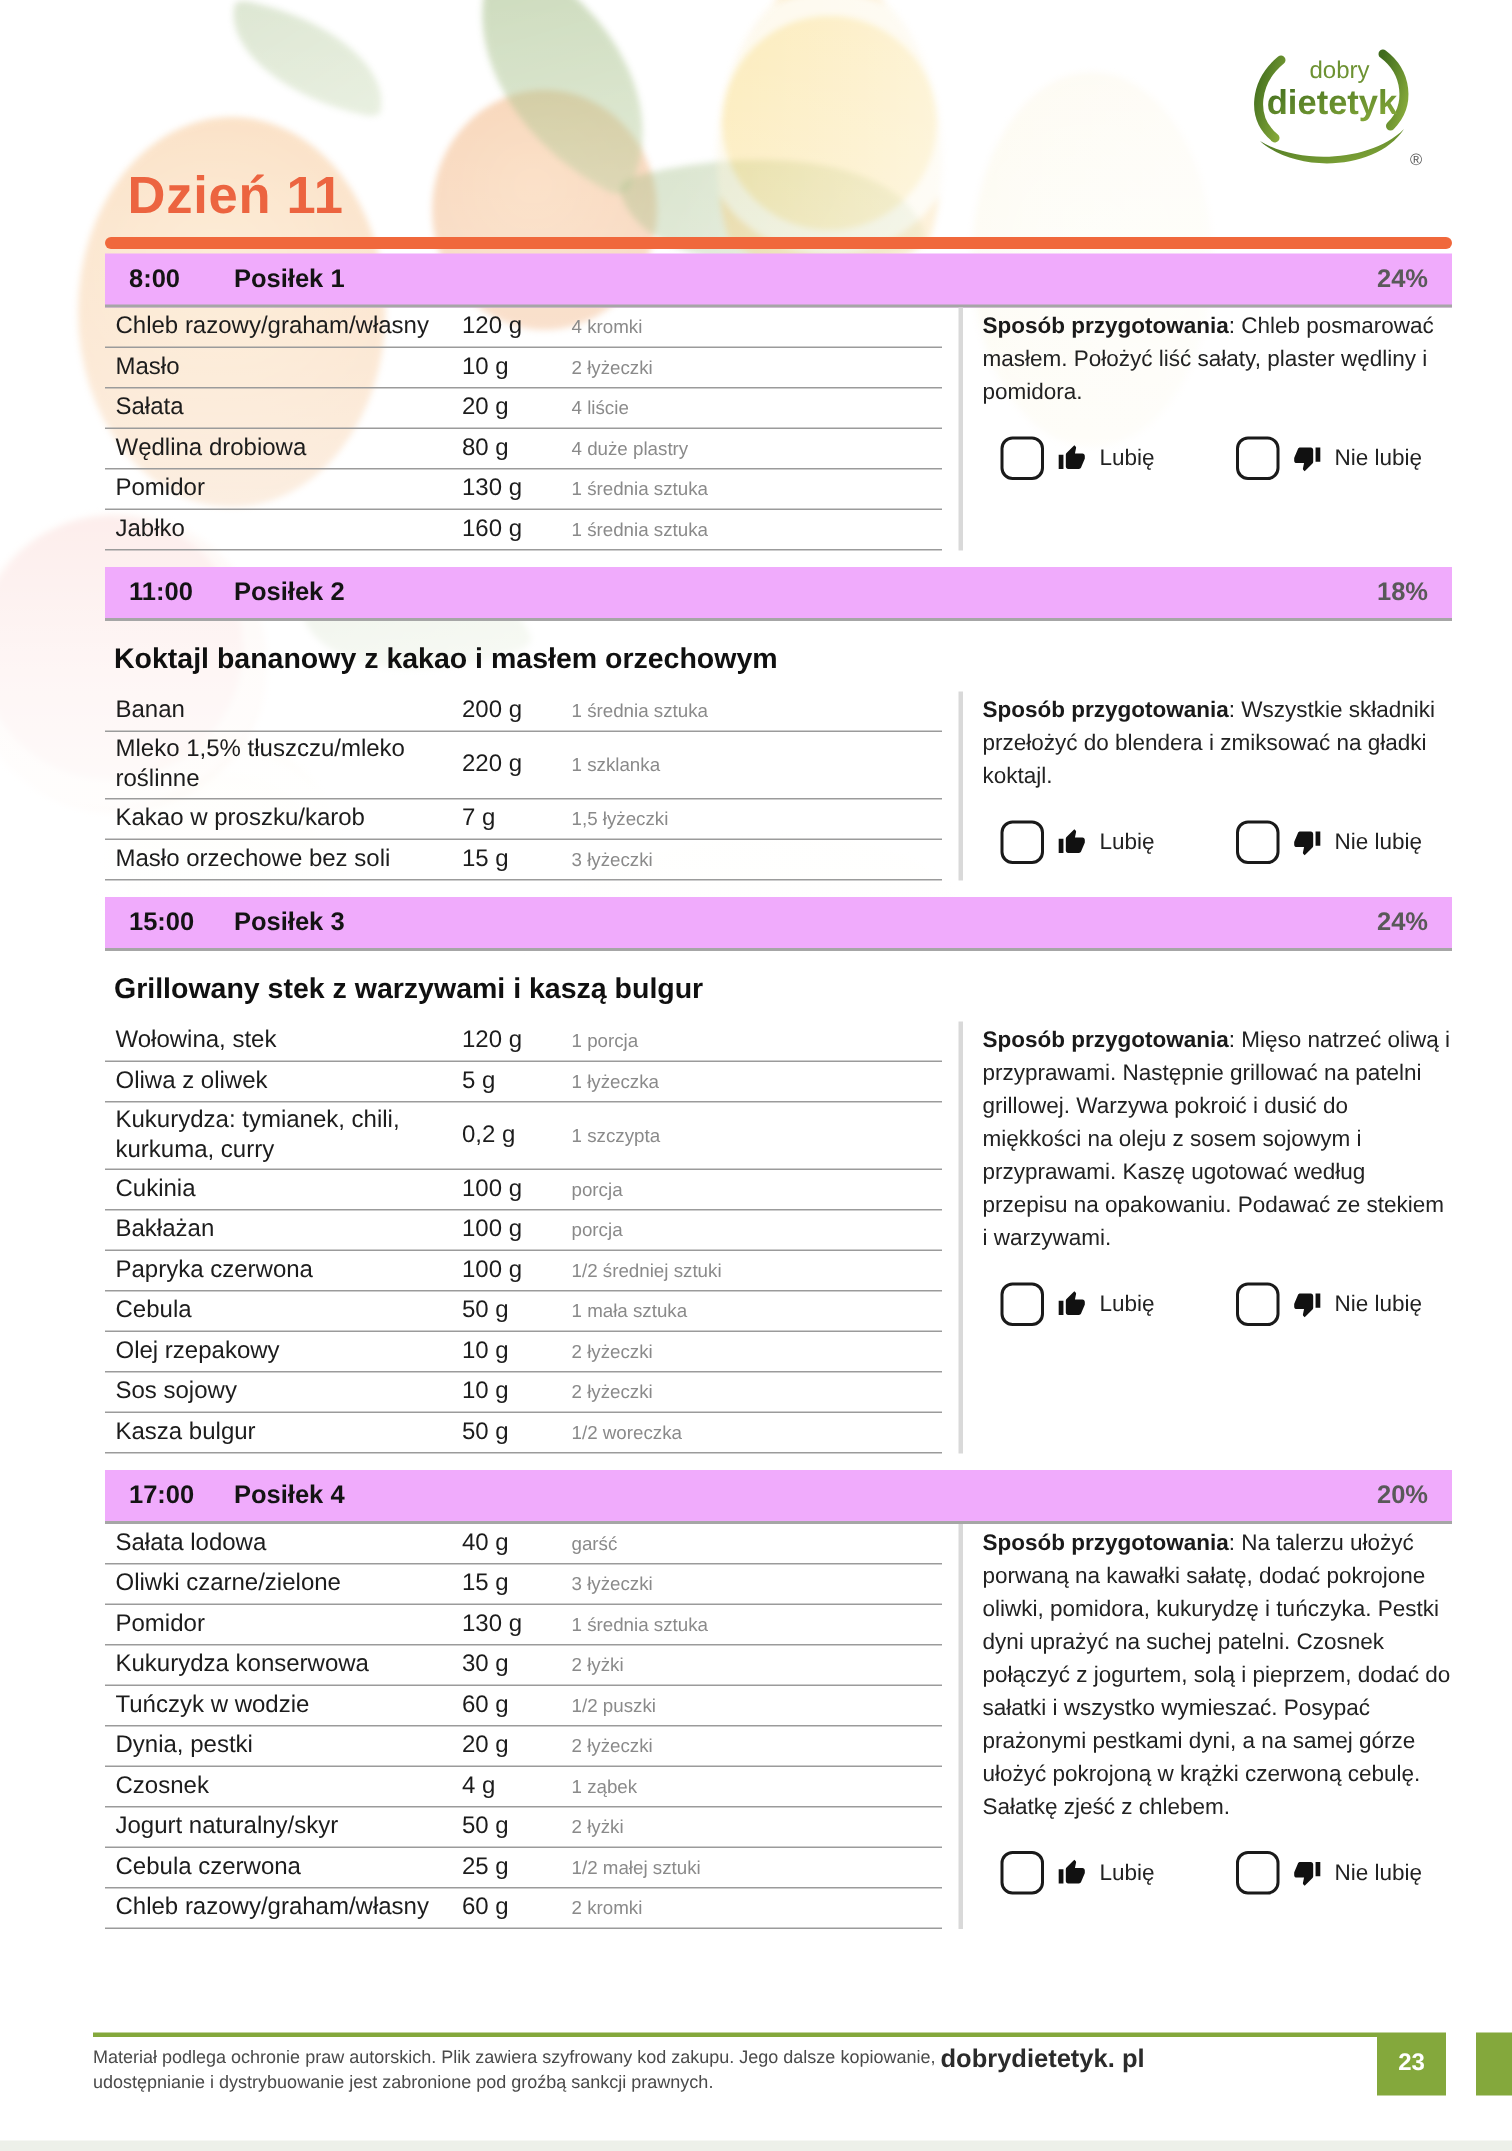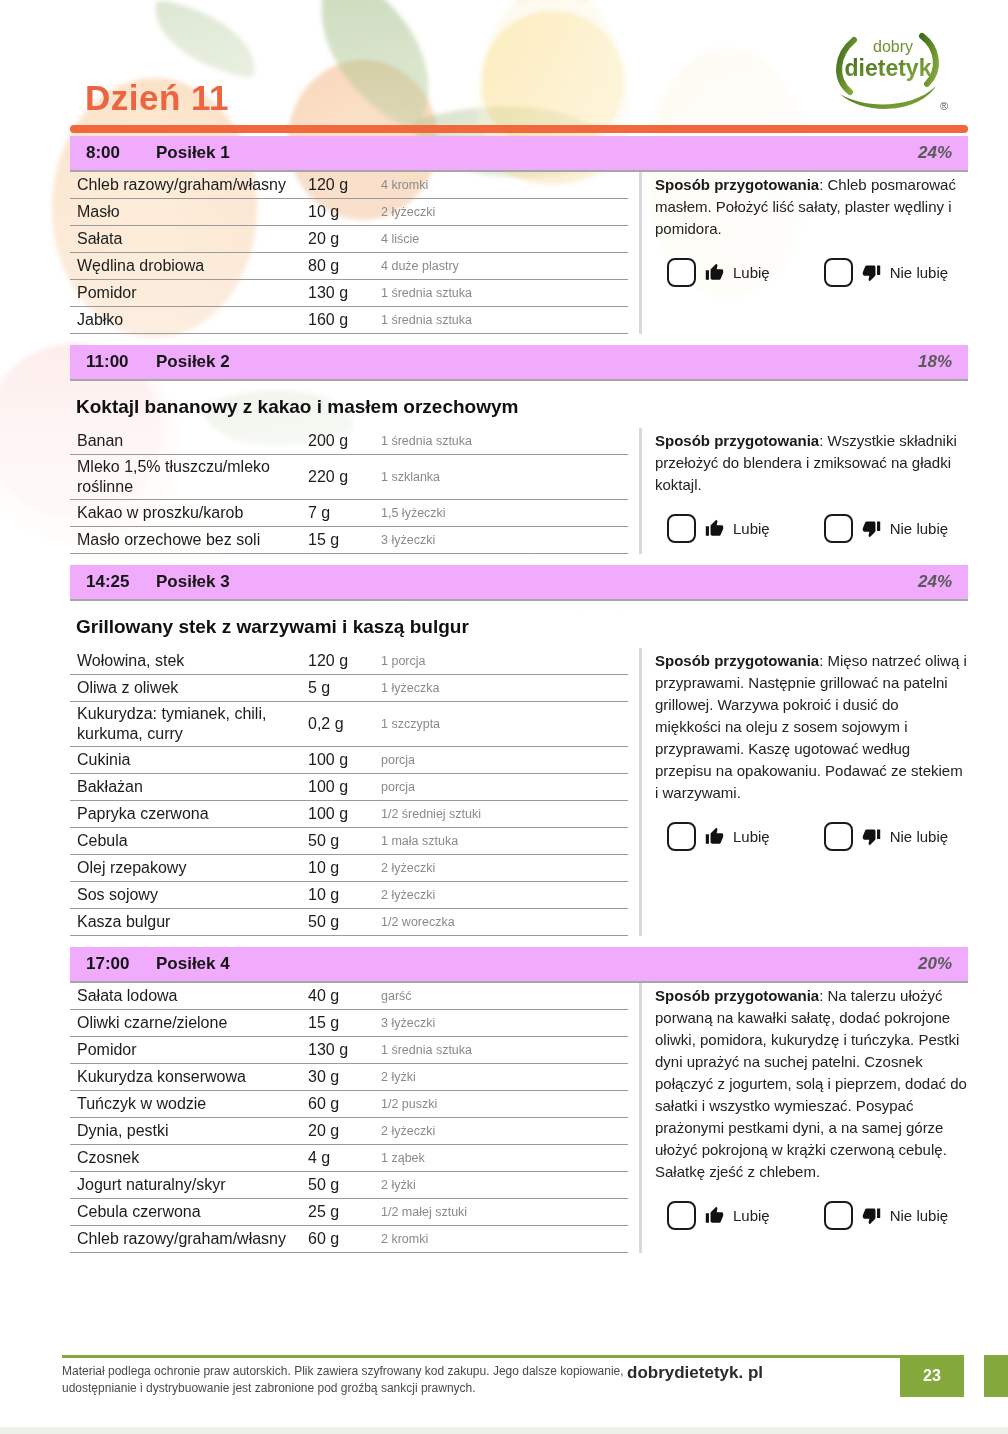--- a/index.html
+++ b/index.html
@@ -32,49 +32,49 @@
   .leaf2{left:420px;top:96px;width:190px;height:92px;transform:rotate(-14deg);opacity:.4;}
   .leaf3{left:208px;top:382px;width:140px;height:72px;transform:rotate(-18deg);opacity:.4;}
   .leaf4{left:150px;top:10px;width:110px;height:58px;transform:rotate(12deg);opacity:.3;}
   .leaf5{left:158px;top:782px;width:112px;height:58px;transform:rotate(32deg);opacity:.22;}
   .bg-fade-v{position:absolute;inset:0;
     background:linear-gradient(180deg,rgba(255,255,255,.06) 0%,rgba(255,255,255,.42) 32%,rgba(255,255,255,.8) 58%,#fff 82%);}
   .bg-fade-h{position:absolute;inset:0;
     background:linear-gradient(90deg,rgba(255,255,255,0) 45%,rgba(255,255,255,.55) 68%,rgba(255,255,255,.8) 85%);}
   
   .logo-wrap{position:absolute;top:28px;right:58px;width:126px;height:96px;text-align:center;}
-  .content{position:relative;margin:0 40px 0 70px;padding-top:78px;}
+  .content{position:relative;margin:0 40px 0 70px;padding-top:111px;}
   h1.page-title{margin:0 0 0 15px;font-size:35px;font-weight:700;color:#ec6440;letter-spacing:.5px;}
   .orange-bar{height:8px;background:#f0683c;border-radius:4px;margin:7px 0 3px 0;}
   
   .meal{margin-bottom:11px;}
   .meal-header{height:34px;display:flex;align-items:center;background:#f0abfc;
     border-bottom:2px solid #a6a6a6;padding:0 16px;font-size:17px;font-weight:700;color:#141414;}
   .meal-time{width:70px;}
-  .meal-pct{margin-left:auto;color:#595959;font-style:italic;}
+  .meal-pct{margin-left:auto;color:#595959;}
   .meal-title{font-size:19px;font-weight:700;color:#101010;margin:15px 0 10px 6px;}
   .meal-body{display:flex;align-items:stretch;}
   .ingredients{width:558px;flex:none;}
   .ing-row{display:flex;align-items:center;border-bottom:1px solid #9b9b9b;padding:2px 0 2px 7px;min-height:22px;}
   .ing-name{width:231px;font-size:16px;line-height:1.25;color:#1c1c1c;}
   .ing-amount{width:73px;font-size:16px;color:#1c1c1c;}
   .ing-measure{width:103px;font-size:12.5px;line-height:1.3;color:#8a8a8a;}
   .v-divider{width:3px;background:#d9d9d9;margin-left:11px;flex:none;}
   .prep{flex:1;padding-left:13px;padding-top:2px;}
   .prep-text{margin:0;font-size:15px;line-height:1.47;color:#222;}
   .prep-text b{color:#1a1a1a;}
   .likes{display:flex;gap:54px;margin-top:18px;padding-left:12px;}
   .like-group{display:flex;align-items:center;gap:9px;font-size:15px;color:#222;}
   .checkbox{width:25px;height:25px;border:2.5px solid #1a1a1a;border-radius:8px;background:#fff;flex:none;}
   .thumb{width:19px;height:19px;flex:none;}
   
   .footer{position:absolute;left:62px;right:0;top:1355px;}
   .footer-bar{display:flex;align-items:flex-start;}
   .footer-line{flex:1;height:3px;background:#84a83c;}
-  .page-box{width:64px;height:42px;background:#84a83c;color:#fff;font-size:16px;font-weight:700;
+  .page-box{width:46px;height:42px;background:#84a83c;color:#fff;font-size:16px;font-weight:700;
     display:flex;align-items:center;justify-content:center;margin-left:0;}
   .footer-stub{width:24px;height:42px;background:#84a83c;margin-left:20px;}
   .footer-content{position:absolute;left:0;right:0;top:8px;display:flex;align-items:flex-start;}
   .copyright{margin:0;font-size:12px;line-height:1.4;color:#4a4a4a;max-width:565px;flex:1;}
   .site{margin-right:118px;font-size:17px;font-weight:700;color:#2b2b2b;white-space:nowrap;}
   .bottom-strip{position:absolute;left:0;right:0;bottom:0;height:7px;background:#edf0e9;}
 </style>
 </head>
 <body>
 
@@ -234,21 +234,21 @@
                 </svg>
             <span>Nie lubię</span>
           </span>
         </div>
       </div>
     </div>
   </section>
 
   <section class="meal">
     <div class="meal-header">
-      <span class="meal-time">14:25</span>
+      <span class="meal-time">15:00</span>
       <span class="meal-name">Posiłek 3</span>
       <span class="meal-pct">24%</span>
     </div>
     <h2 class="meal-title">Grillowany stek z warzywami i kaszą bulgur</h2>
     <div class="meal-body">
       <div class="ingredients">
   <div class="ing-row">
     <span class="ing-name">Wołowina, stek</span>
     <span class="ing-amount">120 g</span>
     <span class="ing-measure">1 porcja</span>

